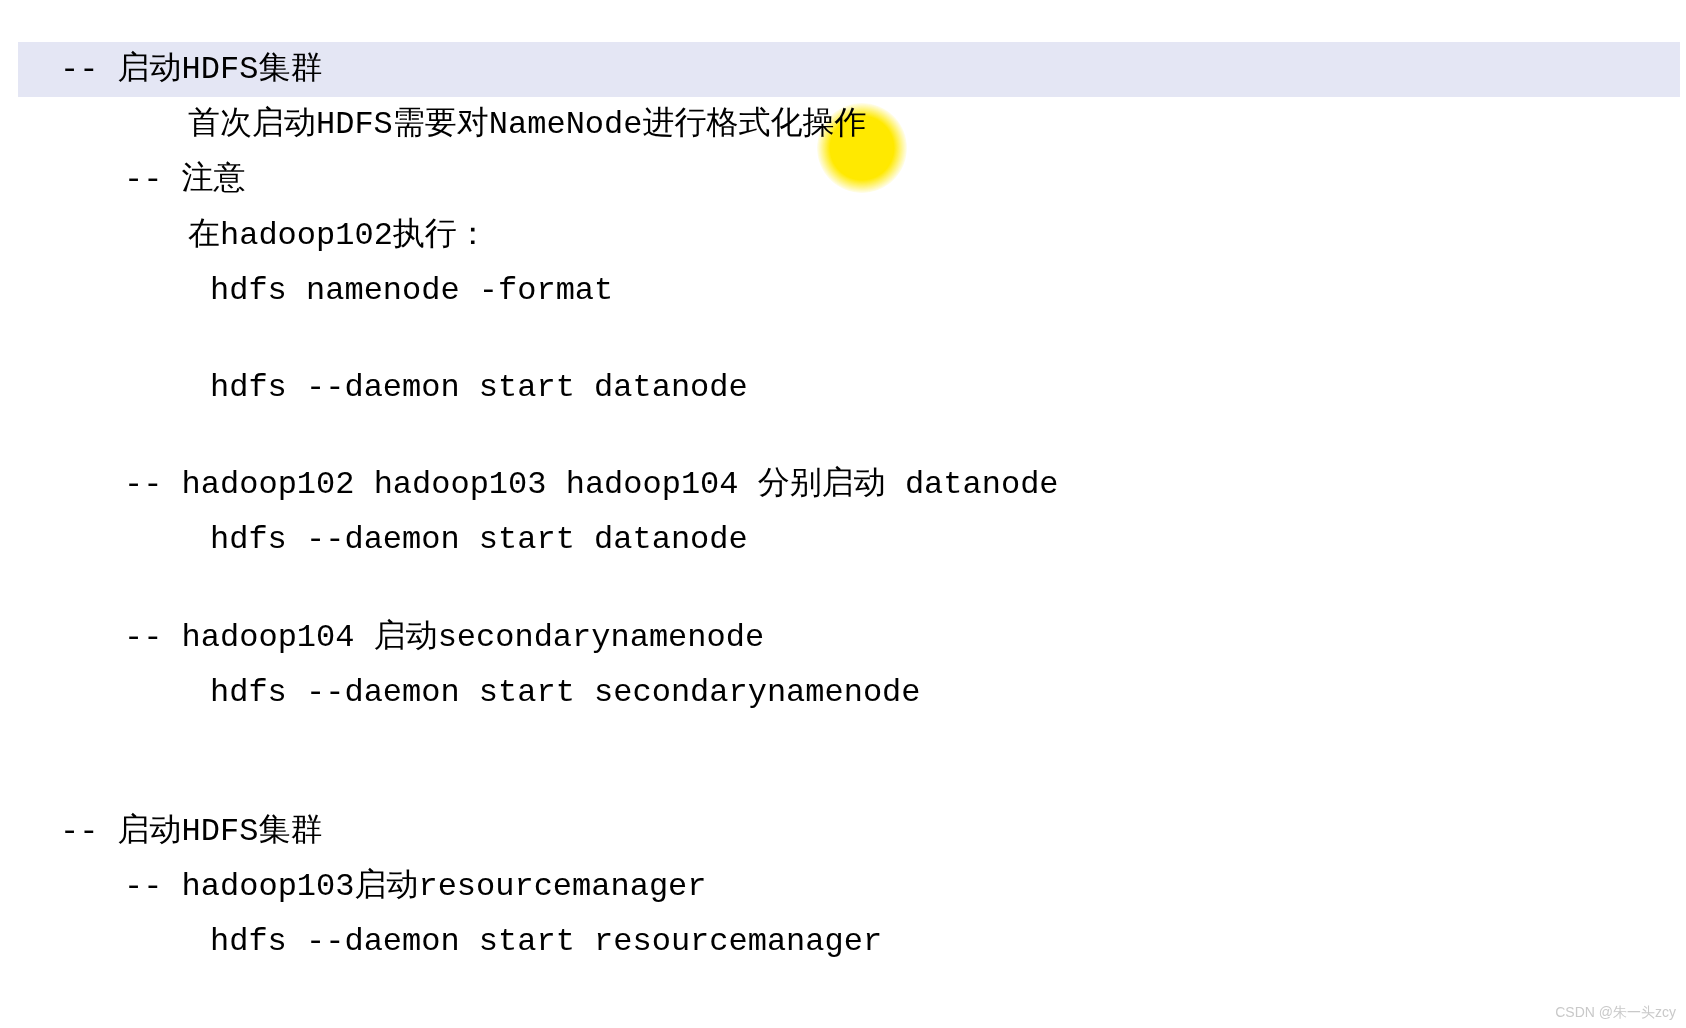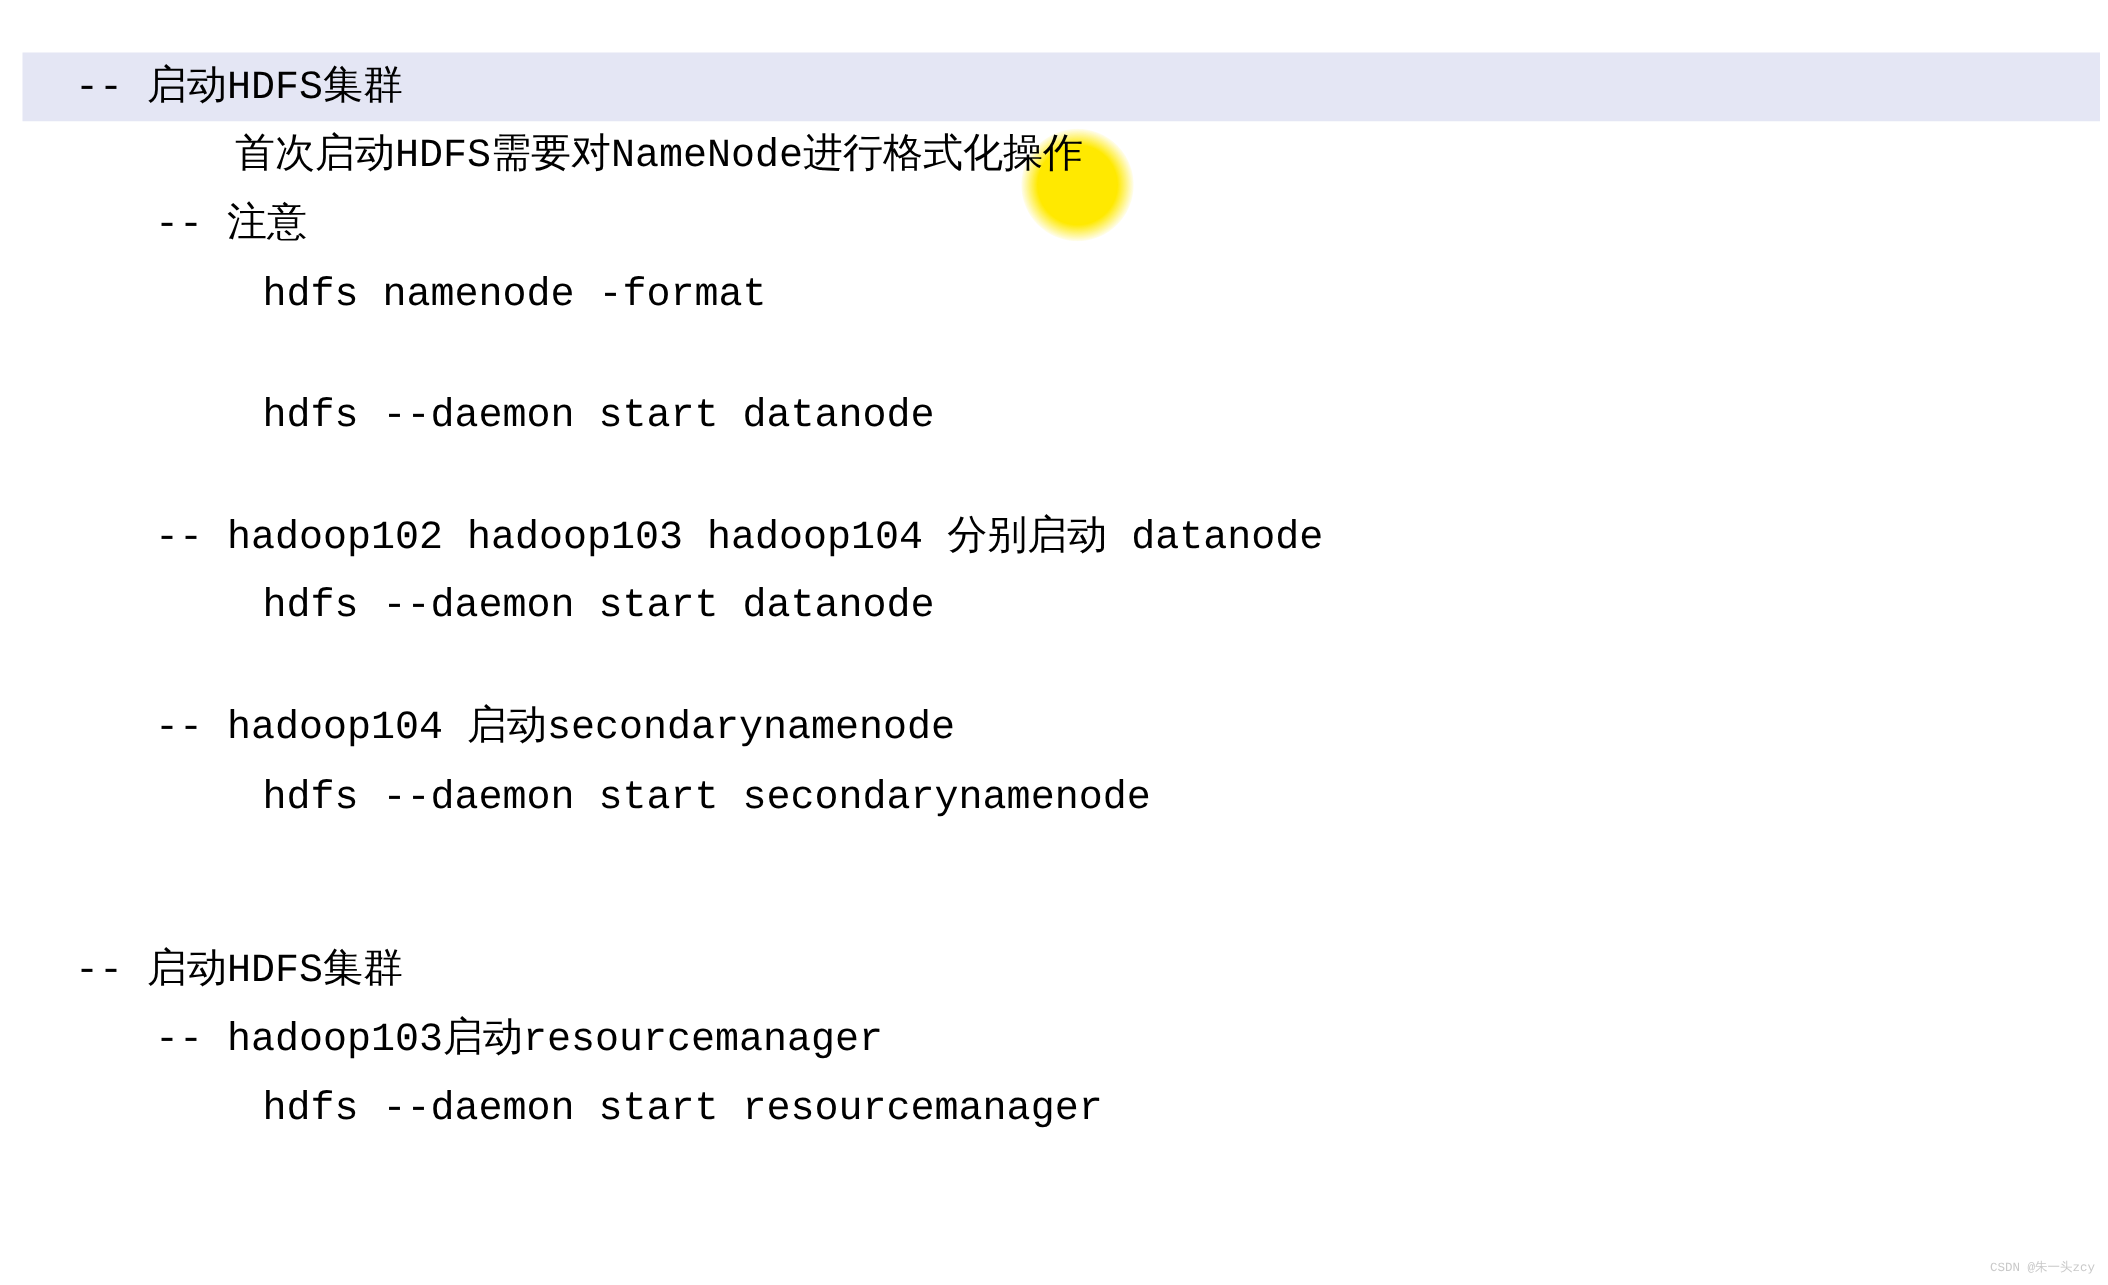--- a/index.html
+++ b/index.html
@@ -45,38 +45,39 @@
       border-radius: 50%;
       top: 97px;
       left: 811px;
       z-index: 0;
       mix-blend-mode: multiply;
     }
     .watermark {
       position: absolute;
       bottom: 6px;
       right: 10px;
-      font-size: 10px;
+      font-size: 14px;
       color: #c9c9c9;
-      font-family: Liberation Mono, monospace;
+      font-family: Liberation Sans, sans-serif;
     }
     .text-content {
       position: relative;
       z-index: 1;
     }
   </style>
 </head>
 <body>
 
 <div class="highlight-circle"></div>
 
 <div class="container text-content">
   <div class="line highlighted indent0">-- 启动HDFS集群</div>
   <div class="line indent2">首次启动HDFS需要对NameNode进行格式化操作</div>
   <div class="line indent1">-- 注意</div>
+  <div class="line indent2">在hadoop102执行：</div>
   <div class="line indent3">hdfs namenode -format</div>
   <div class="blank"></div>
   <div class="line indent3">hdfs --daemon start datanode</div>
   <div class="blank"></div>
   <div class="line indent1">-- hadoop102 hadoop103 hadoop104 分别启动 datanode</div>
   <div class="line indent3">hdfs --daemon start datanode</div>
   <div class="blank"></div>
   <div class="line indent1">-- hadoop104 启动secondarynamenode</div>
   <div class="line indent3">hdfs --daemon start secondarynamenode</div>
   <div class="blank"></div>

